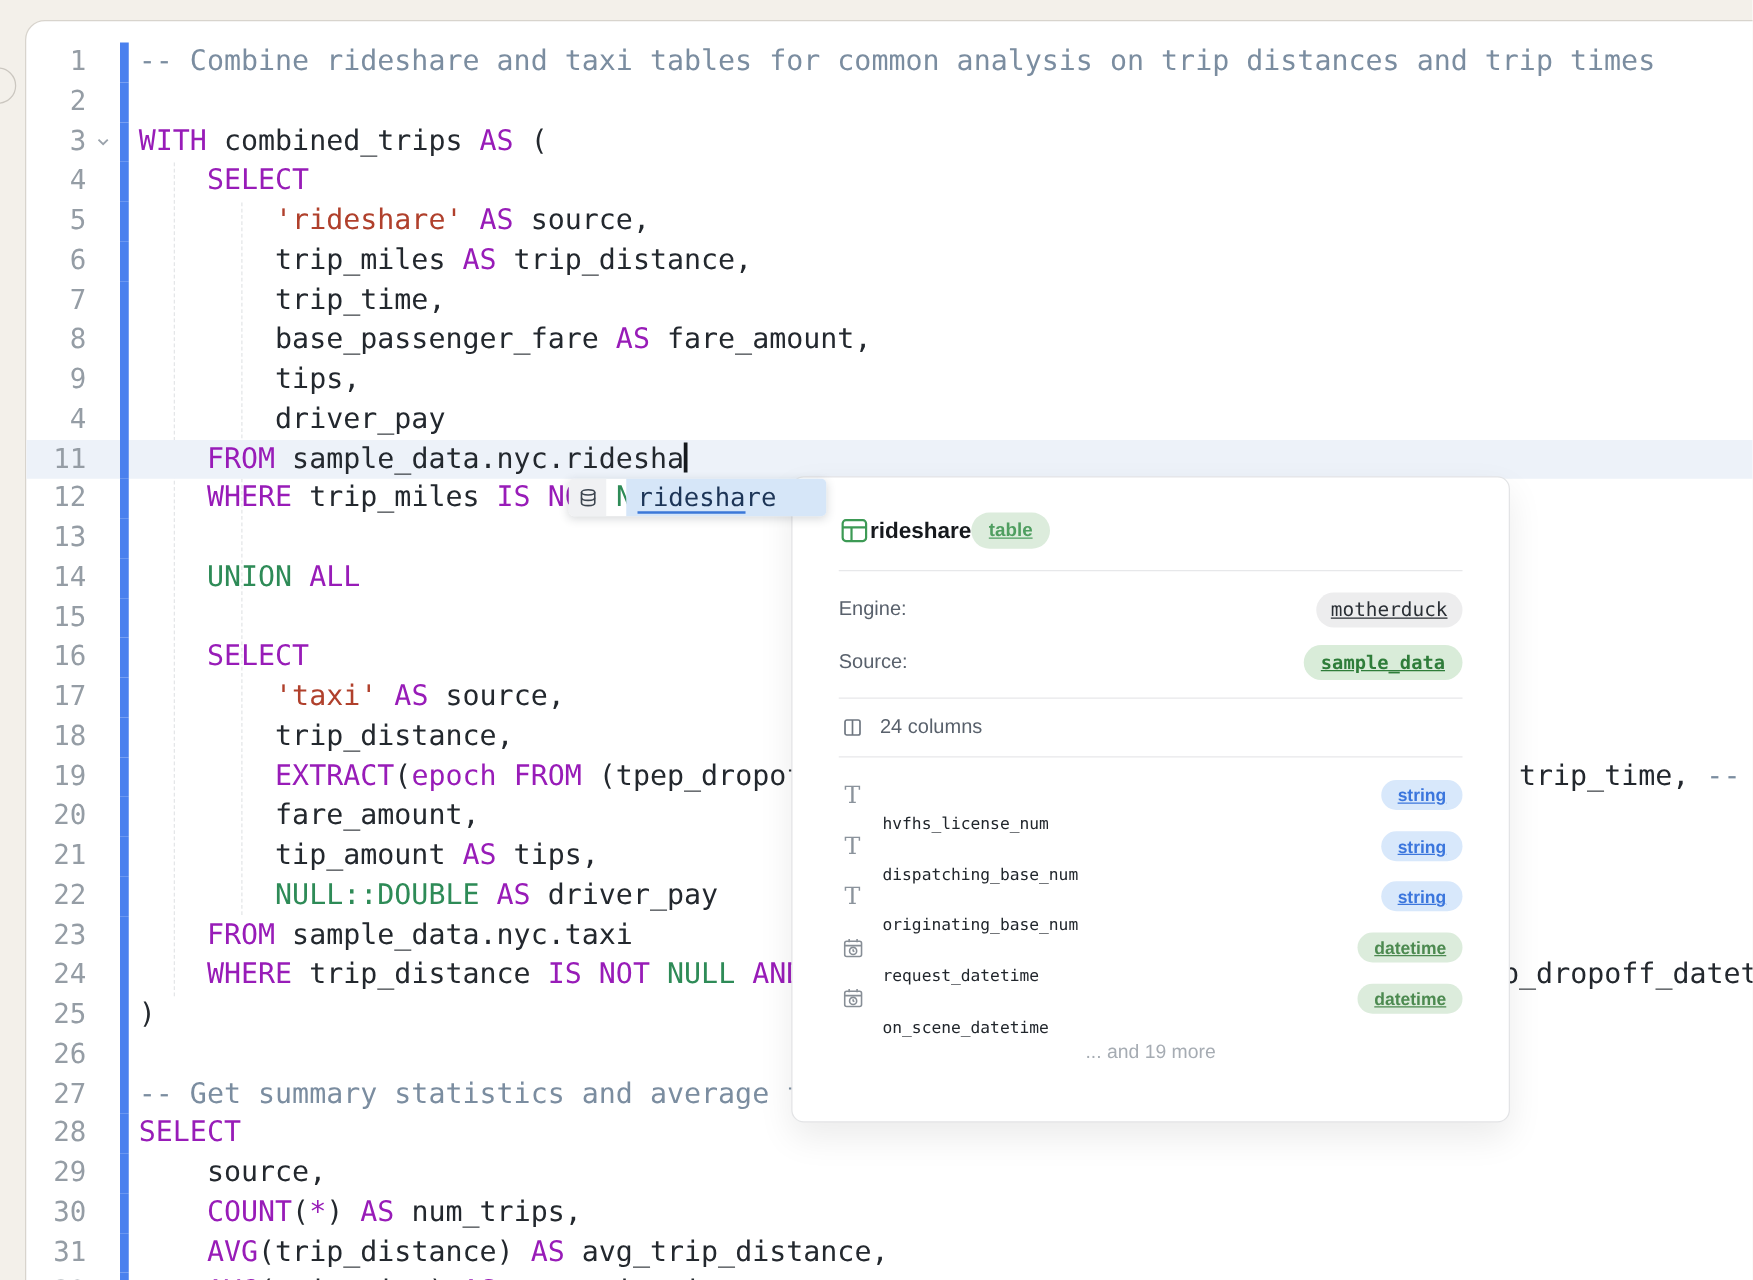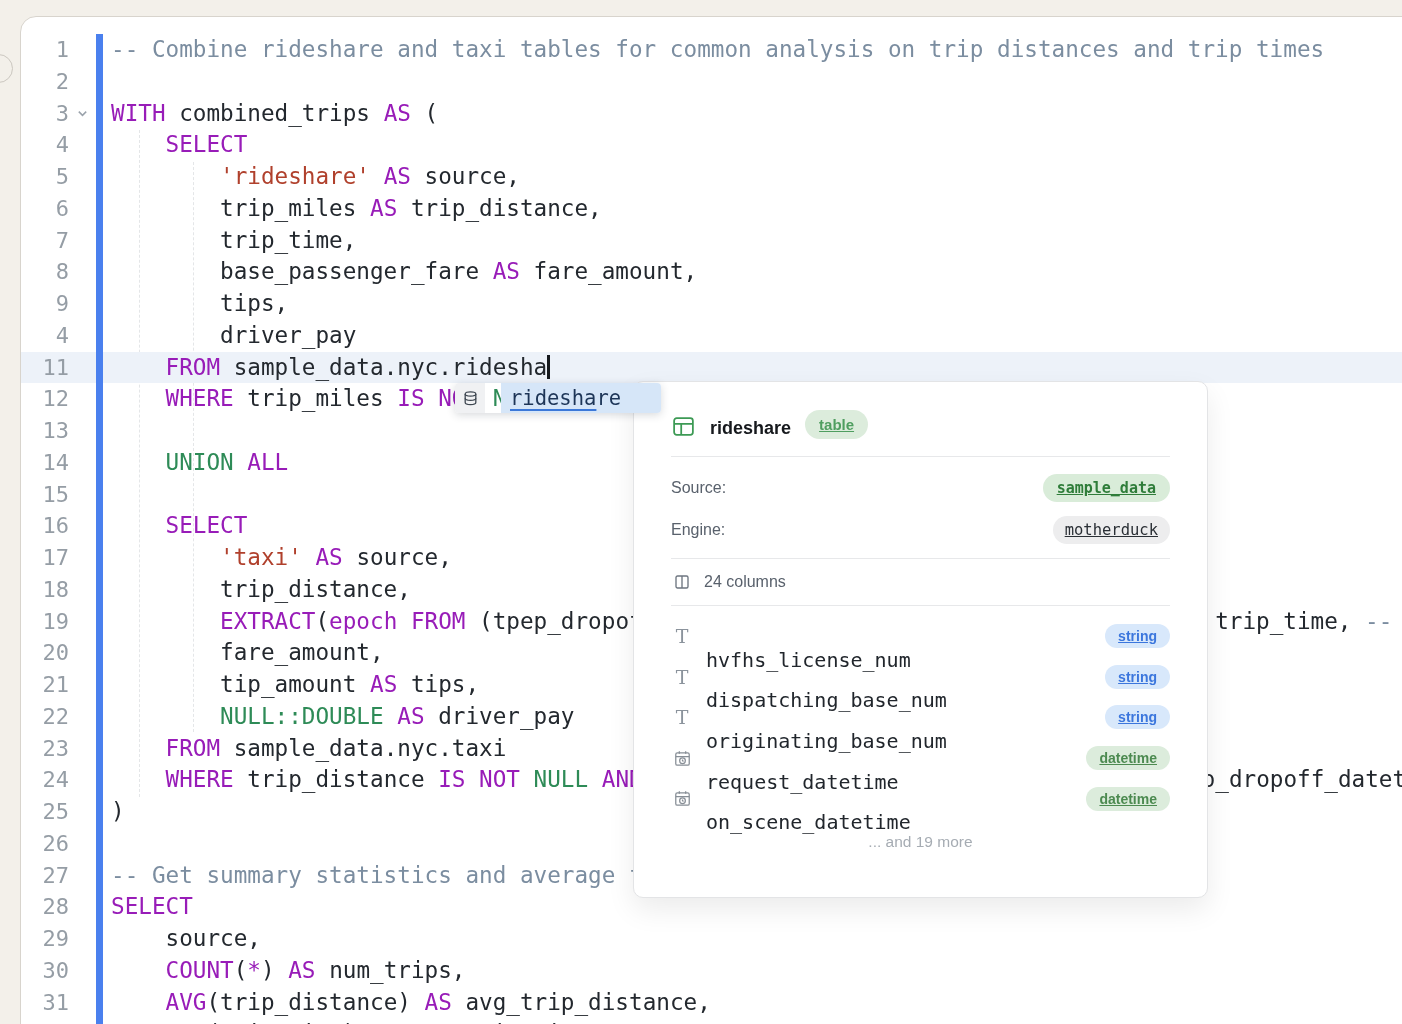--- a/index.html
+++ b/index.html
@@ -63,38 +63,38 @@
     text-decoration-thickness:2px;text-underline-offset:4px;
   }
 
   
   .card{
     position:absolute;left:633px;top:381px;width:575px;height:517px;
     background:#fff;border:1px solid #e3e4e6;border-radius:10px;
     box-shadow:0 12px 28px rgba(0,0,0,0.08);z-index:6;
     padding:0 37px;box-sizing:border-box;
   }
-  .card-header{display:flex;align-items:flex-end;gap:14px;padding-top:27px;height:30px;}
+  .card-header{display:flex;align-items:center;padding-top:27px;height:30px;}
   .card-title{font-size:18px;font-weight:bold;color:#16191d;}
   .pill{border-radius:999px;display:inline-block;white-space:nowrap;text-decoration:underline;}
   .pill-table{background:#dcecdc;color:#4f9e60;font-weight:bold;font-size:15px;padding:6px 14px;}
   .hr{border-top:1px solid #e7e8ea;height:0;}
   .hr1{margin-top:17px;}
   .meta-wrap{margin-top:10px;}
   .meta-row{display:flex;justify-content:space-between;align-items:center;height:42px;}
   .meta-label{font-size:16px;color:#59616c;}
   .pill-green-mono{background:#d9ecd9;color:#2f7d3a;font-weight:bold;font-family:"DejaVu Sans Mono",monospace;font-size:15px;padding:5px 14px;}
   .pill-gray-mono{background:#ededee;color:#2a2f35;font-family:"DejaVu Sans Mono",monospace;font-size:15.5px;padding:5px 12px;}
   .hr2{margin-top:7px;}
   .summary{display:flex;align-items:center;gap:11px;height:46px;color:#59616c;font-size:16px;}
   .cols{margin-top:10px;}
   .col-row{display:flex;align-items:center;height:40.6px;}
   .col-icon{width:22px;display:flex;justify-content:center;margin-right:13px;}
   .t-glyph{font-family:"DejaVu Serif",serif;font-size:19px;color:#8b939c;}
-  .col-name{font-family:"DejaVu Sans Mono",monospace;font-size:20px;color:#21262c;flex:1;margin-top:47px;}
+  .col-name{font-family:"DejaVu Sans Mono",monospace;font-size:13px;color:#21262c;flex:1;margin-top:47px;}
   .pill-blue{background:#d8e8fb;color:#3b76dd;font-weight:bold;font-size:14px;padding:4px 13px;}
   .pill-green{background:#dcecdc;color:#4c8a50;font-weight:bold;font-size:14px;padding:4px 13px;}
   .card-more{text-align:center;margin-top:14px;color:#a6acb3;font-size:15.5px;height:20px;}
 </style>
 </head>
 <body>
 
 <div class="edge-circle"></div>
 
 <div class="editor">
@@ -307,26 +307,26 @@
           <rect x="3" y="4" width="18" height="16" rx="2.5"></rect>
           <path d="M3 9.5h18M9.8 9.5V20"></path>
         </svg>
       </span>
     <span class="card-title">rideshare</span>
     <span class="pill pill-table">table</span>
   </div>
   <div class="hr hr1"></div>
   <div class="meta-wrap">
     <div class="meta-row">
+      <span class="meta-label">Engine:</span>
+      <span class="pill pill-gray-mono">motherduck</span>
+    </div>
+    <div class="meta-row">
       <span class="meta-label">Source:</span>
       <span class="pill pill-green-mono">sample_data</span>
-    </div>
-    <div class="meta-row">
-      <span class="meta-label">Engine:</span>
-      <span class="pill pill-gray-mono">motherduck</span>
     </div>
   </div>
   <div class="hr hr2"></div>
   <div class="summary">
     <span class="col-icon" style="margin-right:0;">
         <svg width="18" height="18" viewBox="0 0 24 24" fill="none" stroke="#6e7680" stroke-width="1.8">
           <rect x="4" y="4" width="16" height="16" rx="2"></rect>
           <path d="M12 4v16"></path>
         </svg>
       </span>

